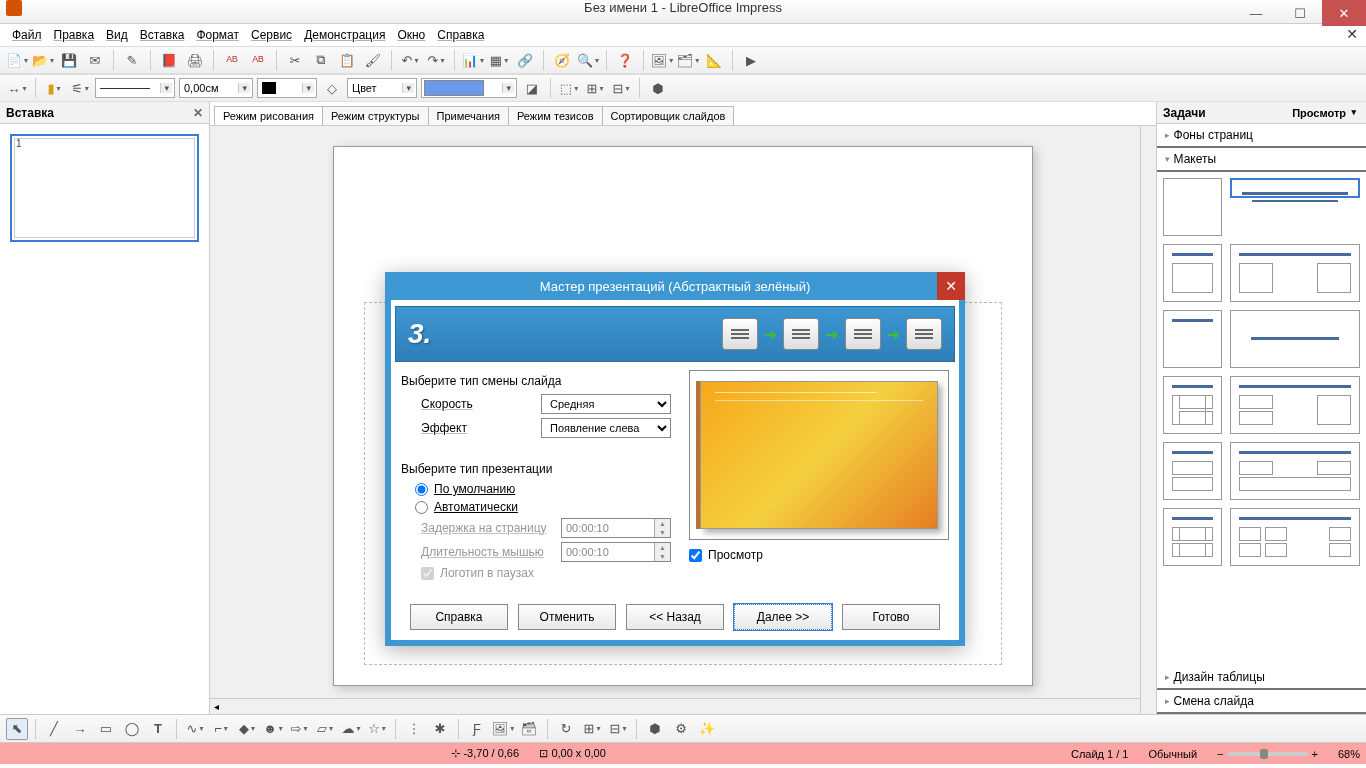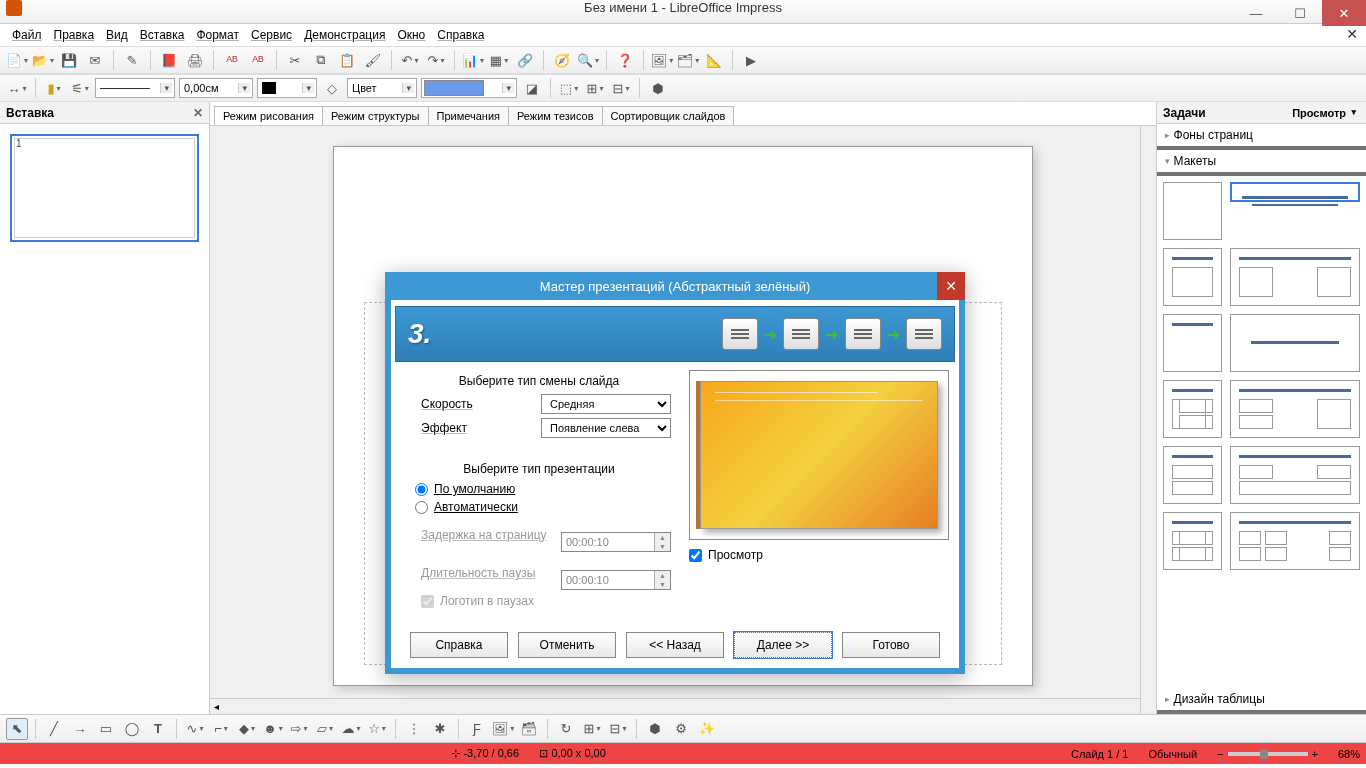--- a/index.html
+++ b/index.html
@@ -31,49 +31,49 @@
 .view-tabs { height:24px; background:#fff; border-bottom:1px solid #ccc; display:flex; align-items:flex-end; padding-left:4px;}
 .view-tabs .tab { padding:3px 8px; border:1px solid #bbb; border-bottom:none; background:#f7f7f7; font-size:11px; margin-right:-1px;}
 .view-tabs .tab.active { background:#fff;}
 .canvas-area { flex:1; display:flex; justify-content:center; padding-top:20px; overflow:hidden; position:relative;}
 .slide-canvas { width:700px; height:540px; background:#fff; border:1px solid #999; box-shadow:3px 3px 10px rgba(0,0,0,0.2); position:relative;}
 .ph-title { position:absolute; top:18px; left:30px; right:30px; height:120px; border:1px dashed #bbb; display:flex; align-items:center; justify-content:center; text-align:center; font-size:34px; padding:6px;}
 .ph-content { position:absolute; top:155px; left:30px; right:30px; bottom:20px; border:1px dashed #bbb;}
 .scroll-v { position:absolute; right:0; top:24px; bottom:0; width:16px; background:#f0f0f0; border-left:1px solid #ccc;}
 .scroll-h { height:16px; background:#f0f0f0; border-top:1px solid #ccc; display:flex; align-items:center;}
 .tasks-panel { width:210px; border-left:1px solid #ccc; background:#fff; display:flex; flex-direction:column;}
-.tasks-panel .section { border-bottom:4px solid #737373; padding:4px 8px; font-size:12px; display:flex; align-items:center;}
+.tasks-panel .section { border-bottom:2px solid #737373; padding:4px 8px; font-size:12px; display:flex; align-items:center;}
 .tasks-panel .section::before { content:"▸"; font-size:9px; margin-right:4px; color:#888;}
 .tasks-panel .section.open::before { content:"▾";}
 .layouts { flex:1; padding:6px; display:grid; grid-template-columns:1fr 1fr; gap:8px; align-content:start; overflow:auto;}
 .layout-item { height:58px; border:1px solid #999; background:#fff; position:relative;}
 .layout-item.sel { border:2px solid #3a7bd5;}
 .layout-item .bar { position:absolute; background:#4a6a9e;}
 .draw-toolbar { height:28px; border-top:1px solid #ccc; background:linear-gradient(#fafafa,#efefef); display:flex; align-items:center; padding:0 6px; gap:4px;}
-.statusbar { height:22px; border-top:1px solid #ccc; background:#ef4444; display:flex; align-items:center; font-size:11px; padding:0 6px; gap:20px;}
+.statusbar { height:22px; border-top:1px solid #ccc; background:#fca5a5; display:flex; align-items:center; font-size:11px; padding:0 6px; gap:20px;}
 .statusbar .flex { flex:1;}
 
 .dialog { position:absolute; left:385px; top:272px; width:580px; background:#fff; border:6px solid #3d97d3; box-shadow:0 4px 20px rgba(0,0,0,0.3); z-index:100;}
 .dlg-title { height:28px; background:#3d97d3; color:#fff; display:flex; align-items:center; justify-content:center; font-size:13px; position:relative; margin:-6px -6px 0 -6px;}
 .dlg-close { position:absolute; right:0; top:0; width:28px; height:28px; background:#c0392b; color:#fff; display:flex; align-items:center; justify-content:center; font-size:14px;}
 .dlg-banner { height:56px; background:linear-gradient(#3d97d3,#2f7fb8); margin:6px 4px 8px 4px; border:1px solid #2a6a9a; display:flex; align-items:center; padding:0 12px;}
 .dlg-banner .stepnum { color:#fff; font-size:28px; font-weight:bold; font-style:italic; text-shadow:1px 1px 2px rgba(0,0,0,0.4);}
 .dlg-banner .steps { margin-left:auto; display:flex; gap:6px; align-items:center;}
 .step-box { width:36px; height:32px; background:linear-gradient(#fff,#ddd); border:1px solid #888; border-radius:3px; display:flex; align-items:center; justify-content:center;}
 .step-arr { color:#3bbf3b; font-size:16px;}
 .lines-icon { display:flex; flex-direction:column; gap:2px;}
 .lines-icon div { width:18px; height:2px; background:#666;}
 .dlg-body { display:flex; padding:0 10px 10px 10px; gap:12px;}
 .dlg-left { flex:1; font-size:12px;}
-.grp-title { font-size:12px; margin:4px 0 6px 0;text-align:center;}
+.grp-title { font-size:12px; margin:4px 0 6px 0;}
 .form-row { display:flex; align-items:center; margin:4px 0 4px 20px; gap:10px;}
 .form-row label { width:110px; text-decoration:underline; text-decoration-color:rgba(0,0,0,0.25);}
 .sel { width:130px; height:20px; border:1px solid #888; background:#fff; font-size:11px; padding:0 4px;}
 .radio-row { display:flex; align-items:center; margin:4px 0 4px 14px; gap:6px;}
-.spin { width:110px; height:20px; border:1px solid #888; display:flex; align-items:center; padding:0 4px; font-size:11px; position:relative; color:#888;margin-top:14px;}
+.spin { width:110px; height:20px; border:1px solid #888; display:flex; align-items:center; padding:0 4px; font-size:11px; position:relative; color:#888;}
 .spin .spbtns { position:absolute; right:0; top:0; bottom:0; width:16px; display:flex; flex-direction:column; border-left:1px solid #aaa;}
 .spin .spbtns div { flex:1; display:flex; align-items:center; justify-content:center; font-size:7px; background:#eee;}
 .dlg-right { width:260px;}
 .preview-frame { height:170px; border:1px solid #888; background:#fff; padding:8px; position:relative;}
 .prev-slide { position:absolute; inset:10px; background:linear-gradient(135deg,#f7a71b,#f4d03f,#e67e22); border:1px solid #999; box-shadow:-4px 0 0 #b87333, 4px 4px 6px rgba(0,0,0,0.3);}
 .prev-check { margin-top:8px; display:flex; align-items:center; gap:6px; font-size:12px;}
 .dlg-buttons { display:flex; gap:10px; padding:10px; justify-content:center;}
 .dlg-btn { width:98px; height:26px; border:1px solid #888; background:linear-gradient(#fdfdfd,#e9e9e9); font-size:12px; display:flex; align-items:center; justify-content:center;}
 .dlg-btn.primary { border:1px dotted #3a7bd5; outline:1px solid #3a7bd5;}
 .view-dd { margin-left:auto; font-size:11px; padding-right:14px; position:relative;}
@@ -274,20 +274,21 @@
           <div class="bar" style="top:8px;left:8px;right:8px;height:3px"></div>
           <div style="position:absolute;top:18px;left:8px;width:22px;height:14px;border:1px solid #999"></div>
           <div style="position:absolute;top:18px;left:34px;width:22px;height:14px;border:1px solid #999"></div>
           <div style="position:absolute;top:18px;right:8px;width:22px;height:14px;border:1px solid #999"></div>
           <div style="position:absolute;bottom:8px;left:8px;width:22px;height:14px;border:1px solid #999"></div>
           <div style="position:absolute;bottom:8px;left:34px;width:22px;height:14px;border:1px solid #999"></div>
           <div style="position:absolute;bottom:8px;right:8px;width:22px;height:14px;border:1px solid #999"></div>
         </div>
     </div>
     <div class="section">Дизайн таблицы</div>
+    <div class="section">Смена слайда</div>
   </div>
 </div>
 
 <div class="draw-toolbar">
   <div class="tbtn" style="border:1px solid #999;background:#e0eefc">⬉</div>
   <div class="tsep"></div>
   <div class="tbtn">╱</div>
   <div class="tbtn">→</div>
   <div class="tbtn">▭</div>
   <div class="tbtn">◯</div>
@@ -396,21 +397,21 @@
         <label style="width:130px">Задержка на страницу</label>
         <div class="spin">
             <span>00:00:10</span>
             <div class="spbtns">
               <div>▲</div>
               <div>▼</div>
             </div>
           </div>
       </div>
       <div class="form-row disabled">
-        <label style="width:130px">Длительность паузы</label>
+        <label style="width:130px">Длительность мышью</label>
         <div class="spin">
             <span>00:00:10</span>
             <div class="spbtns">
               <div>▲</div>
               <div>▼</div>
             </div>
           </div>
       </div>
       <div class="radio-row disabled" style="margin-left:20px">
         <input type="checkbox" checked="" disabled="" style="">

